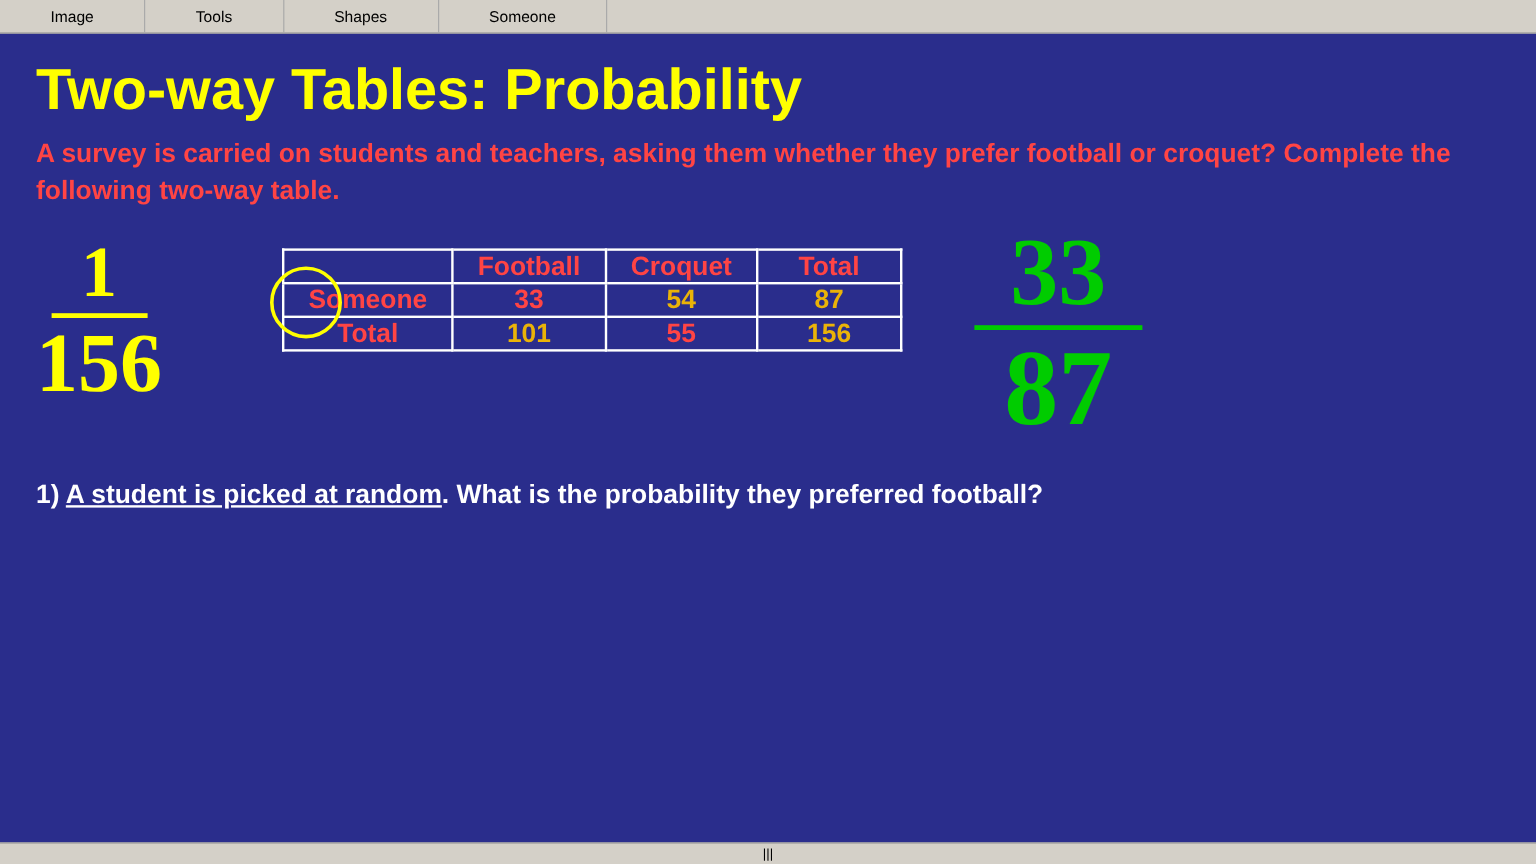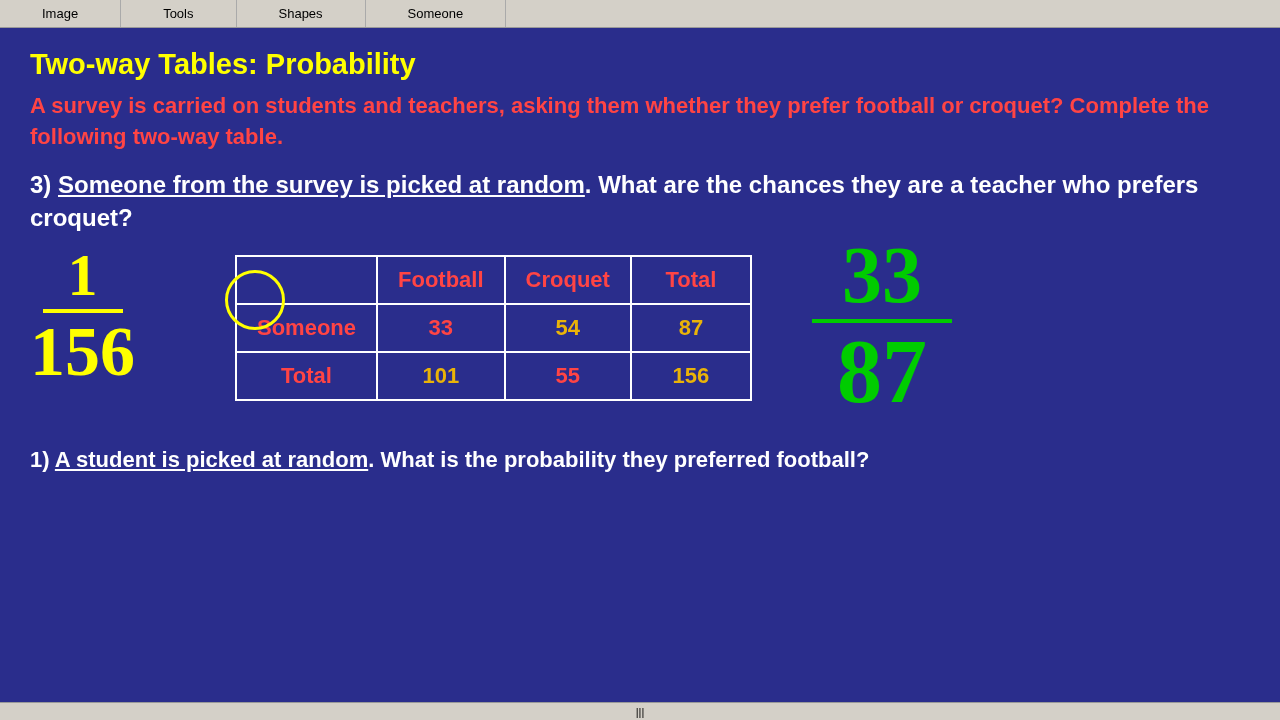--- a/index.html
+++ b/index.html
@@ -52,33 +52,33 @@
     }
 
     
     .content {
       padding: 20px 30px;
       position: relative;
     }
 
     
     .title {
-      font-size: 29px;
+      font-size: 48px;
       font-weight: bold;
       color: #ffff00;
       margin-bottom: 10px;
     }
 
     
     .description {
       font-size: 22px;
       color: #ff4444;
       font-weight: bold;
       line-height: 1.4;
-      margin-bottom: 15px;
+      margin-bottom: 32px;
     }
 
     
     .question3 {
       font-size: 24px;
       color: #ffffff;
       font-weight: bold;
       line-height: 1.4;
       margin-bottom: 20px;
     }
@@ -134,21 +134,21 @@
       border-radius: 50%;
     }
 
     
     .two-way-table {
       border-collapse: collapse;
       margin-left: 80px;
     }
     .two-way-table td, .two-way-table th {
       border: 2px solid #ffffff;
-      padding: 10px 20px;
+      padding: 0 20px;
       text-align: center;
       font-size: 22px;
       font-weight: bold;
       min-width: 120px;
     }
     .header-cell {
       background-color: #2a2d8c;
       color: #ff4444;
     }
     .row-label {
@@ -225,23 +225,20 @@
   <div class="menu-item">Shapes</div>
   <div class="menu-item">Someone</div>
 </div>
 
 <div class="content">
 
   <div class="title">Two-way Tables: Probability</div>
 
   <div class="description">A survey is carried on students and teachers, asking them whether they prefer football or croquet? Complete the following two-way table.</div>
 
-  <div class="question3">
-    <span>3) </span><span class="underlined">Someone from the survey is picked at random</span><span>. What are the chances they are a teacher who prefers croquet?</span>
-  </div>
 
   <div class="table-area">
 
     <div class="fraction-left">
       <div class="frac-numerator">1</div>
       <div class="frac-line"></div>
       <div class="frac-denominator">156</div>
     </div>
 
     <div class="circle-indicator"></div>

